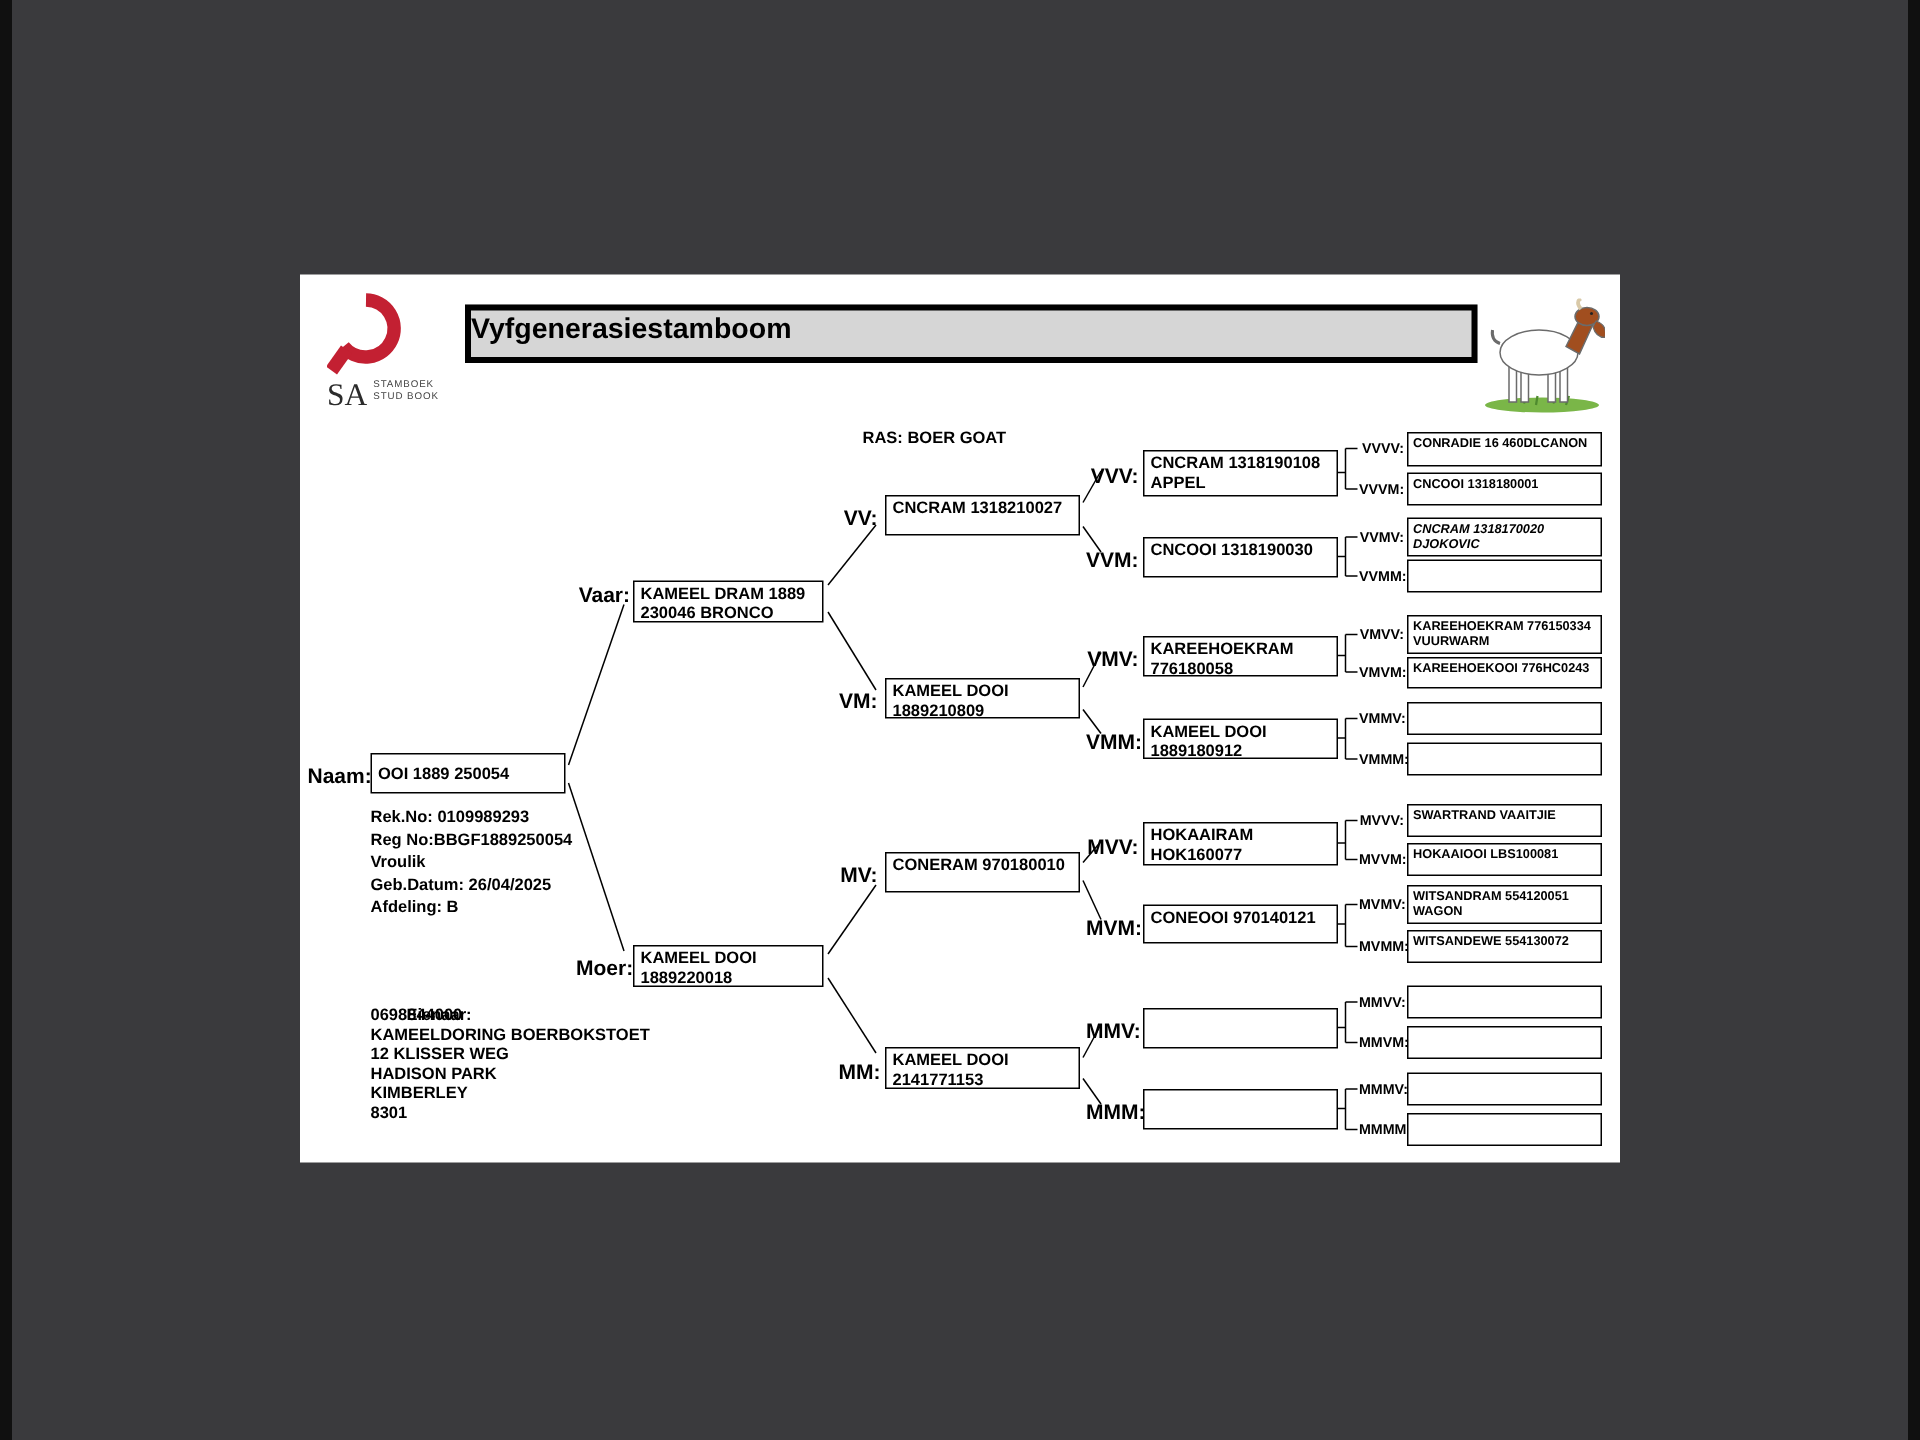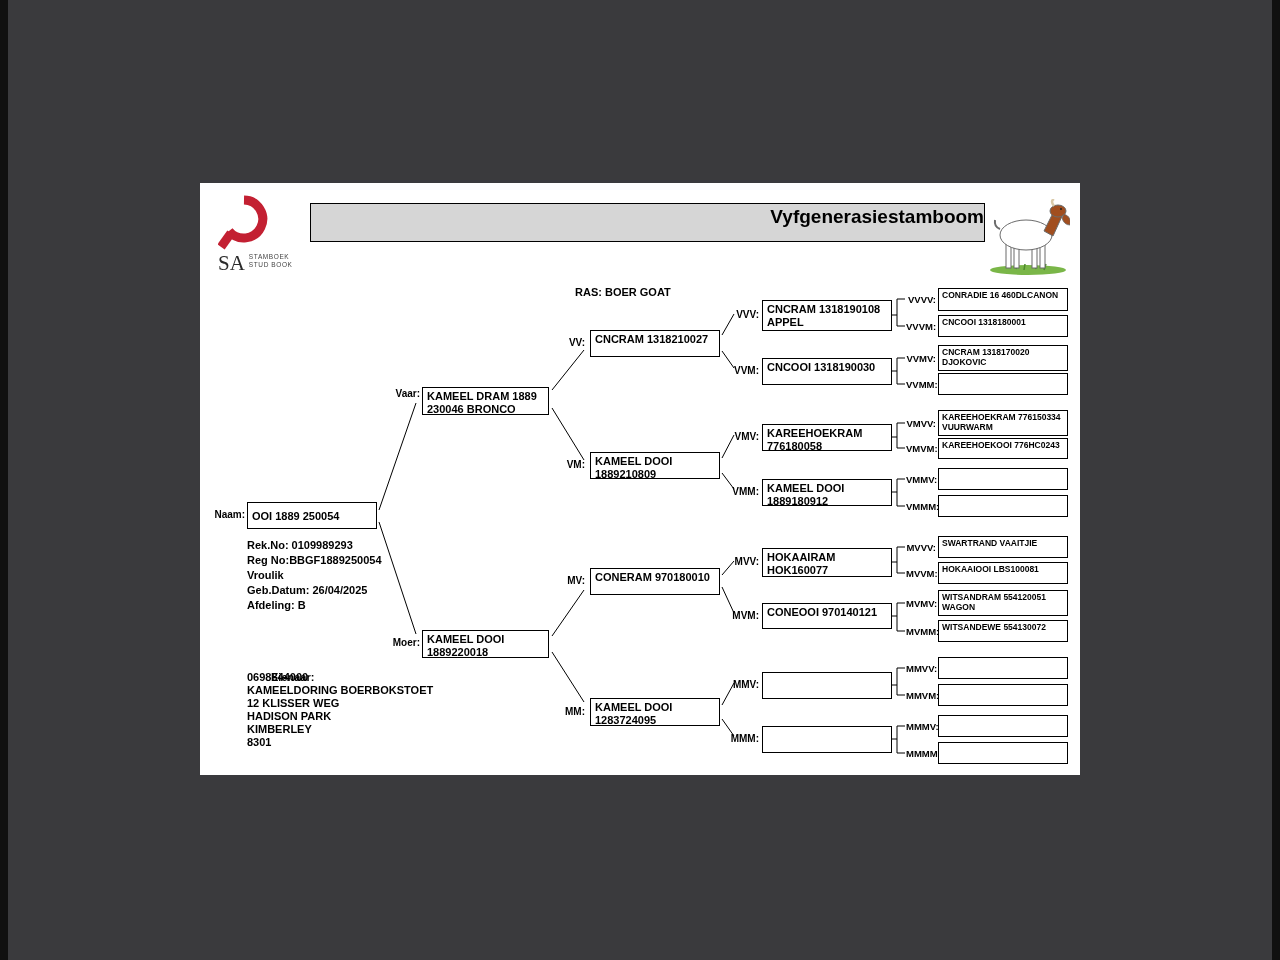--- a/index.html
+++ b/index.html
@@ -2,30 +2,30 @@
 <html><head>
 <meta charset="utf-8">
 <style>
   html,body{margin:0;padding:0;}
   body{background:#3a3a3d;font-family:"Liberation Sans",sans-serif;}
   .stage{position:relative;width:1280px;height:960px;background:#3a3a3d;overflow:hidden;}
   .edge{position:absolute;top:0;bottom:0;width:8px;background:#101010;}
   .edge.left{left:0;}
   .edge.right{right:0;}
   .doc{position:absolute;left:200px;top:183px;width:880px;height:592px;background:#ffffff;}
-  .header-box{position:absolute;left:110px;top:20px;width:675px;height:39px;background:#d6d6d6;border:1px solid #000000;text-align:right;box-sizing:border-box;}
+  .header-box{position:absolute;left:110px;top:20px;width:675px;height:39px;background:#d6d6d6;border:4px solid #000000;text-align:left;box-sizing:border-box;}
   .header-title{font-size:19px;font-weight:700;color:#000;margin-top:2px;line-height:21px;}
   .header-sub{font-size:10px;font-style:italic;color:#000;line-height:12px;}
   .logo-wrap{position:absolute;left:18px;top:12px;width:90px;}
   .logo-textrow{position:absolute;left:0;top:58px;display:flex;align-items:flex-start;}
   .logo-sa{font-family:"Liberation Serif",serif;font-size:21px;font-weight:400;color:#2b2b2b;line-height:20px;}
   .logo-small{font-size:6.5px;letter-spacing:0.6px;color:#444;line-height:7.5px;margin-left:4px;margin-bottom:2px;}
   .goat-wrap{position:absolute;left:786px;top:16px;}
   .textline{position:absolute;font-weight:700;font-size:11px;color:#000;white-space:nowrap;}
-  .plabel{position:absolute;font-weight:700;font-size:10px;color:#000;text-align:right;white-space:nowrap;}
+  .plabel{position:absolute;font-weight:700;font-size:14px;color:#000;text-align:right;white-space:nowrap;}
   .plabel.g5l{font-size:9.5px;}
   .pbox{position:absolute;border:1px solid #000;background:#fff;font-weight:700;color:#000;box-sizing:border-box;overflow:hidden;}
   .g24{font-size:11px;line-height:12.5px;padding:2px 2px 0 4px;}
   .g5{font-size:8.5px;line-height:9.8px;padding:2px 1px 0 3px;}
   .connectors{position:absolute;left:0;top:0;}
 </style>
 </head>
 <body>
 
 <div class="stage">
@@ -175,21 +175,21 @@
     </div>
 
     <div class="plabel" style="left:359px;top:392px;width:26px;">MV:</div>
     <div class="pbox g24" style="left:390px;top:385px;width:130px;height:27px;">
       <div>CONERAM 970180010</div>
     </div>
 
     <div class="plabel" style="left:359px;top:523px;width:26px;">MM:</div>
     <div class="pbox g24" style="left:390px;top:515px;width:130px;height:28px;">
       <div>KAMEEL DOOI</div>
-      <div>1283724095</div>
+      <div>2141771153</div>
     </div>
 
     <div class="plabel" style="left:524px;top:126px;width:35px;">VVV:</div>
     <div class="pbox g24" style="left:562px;top:117px;width:130px;height:31px;">
       <div>CNCRAM 1318190108</div>
       <div>APPEL</div>
     </div>
 
     <div class="plabel" style="left:524px;top:182px;width:35px;">VVM:</div>
     <div class="pbox g24" style="left:562px;top:175px;width:130px;height:27px;">
@@ -241,21 +241,21 @@
     <div class="plabel g5l" style="left:706px;top:507px;width:30px;">MMVM:</div>
     <div class="plabel g5l" style="left:706px;top:538px;width:30px;">MMMV:</div>
     <div class="plabel g5l" style="left:706px;top:565px;width:30px;">MMMM:</div>
 
     <div class="pbox g5" style="left:738px;top:105px;width:130px;height:23px;">
       <div>CONRADIE 16 460DLCANON</div>
     </div>
     <div class="pbox g5" style="left:738px;top:132px;width:130px;height:22px;">
       <div>CNCOOI 1318180001</div>
     </div>
-    <div class="pbox g5" style="left:738px;top:162px;width:130px;height:26px;">
+    <div class="pbox g5" style="left:738px;top:162px;width:130px;height:26px;font-style:italic;">
       <div>CNCRAM 1318170020</div>
       <div>DJOKOVIC</div>
     </div>
     <div class="pbox g5" style="left:738px;top:190px;width:130px;height:22px;"></div>
     <div class="pbox g5" style="left:738px;top:227px;width:130px;height:26px;">
       <div>KAREEHOEKRAM 776150334</div>
       <div>VUURWARM</div>
     </div>
     <div class="pbox g5" style="left:738px;top:255px;width:130px;height:21px;">
       <div>KAREEHOEKOOI 776HC0243</div>

